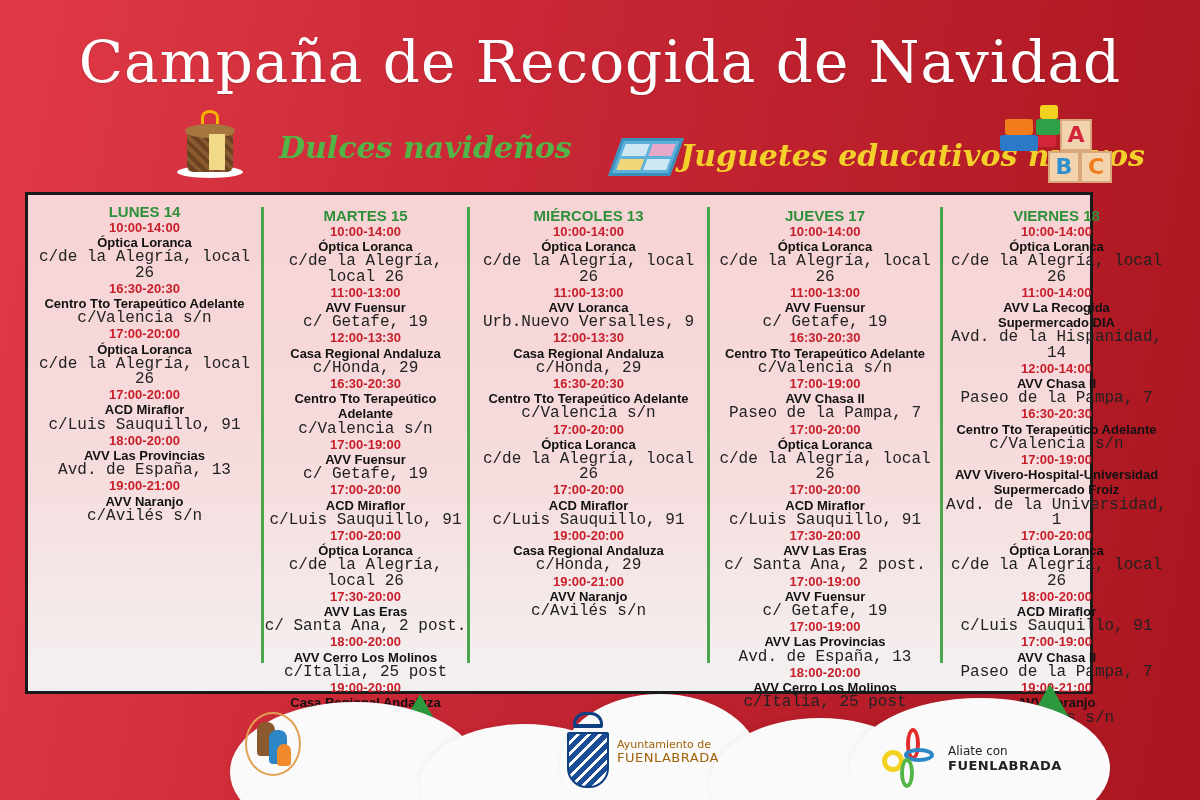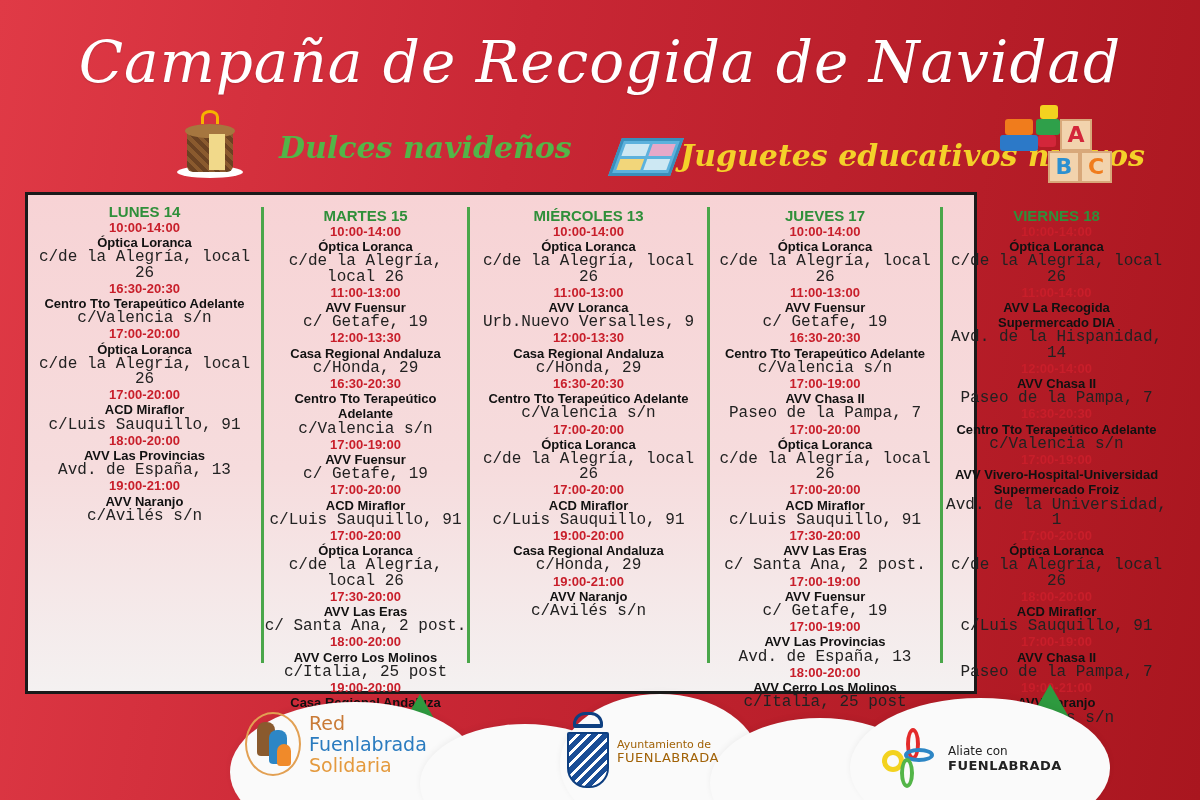--- a/index.html
+++ b/index.html
@@ -4,21 +4,21 @@
 <style>
   * { box-sizing: border-box; margin: 0; padding: 0; }
   html, body { width: 1200px; height: 800px; overflow: hidden; }
   body {
     position: relative;
     font-family: "Liberation Sans", "DejaVu Sans", sans-serif;
     background: linear-gradient(100deg, #e03a46 0%, #c92735 40%, #a9161f 100%);
   }
   .title {
     position: absolute; left: 0; top: 28px; width: 1200px; text-align: center;
-    color: #ffffff; font-family: "DejaVu Serif", serif; font-style: italic;
+    color: #ffffff; font-family: "DejaVu Serif", serif; 
     font-size: 58px; letter-spacing: 1px; font-weight: normal;
     text-shadow: 0 1px 2px rgba(0,0,0,0.15);
   }
   .subtitle {
     position: absolute; font-family: "DejaVu Serif", serif; font-style: italic;
     font-weight: bold; font-size: 30px;
   }
   .sub-left { left: 250px; top: 130px; color: #53b548; margin-left: 29px; }
   .sub-right { left: 680px; top: 138px; color: #f4d12a; }
 
@@ -41,21 +41,21 @@
   .lego.l3 { left: 40px; top: 0; width: 18px; height: 14px; background: #f3d21f; }
   .lego.l4 { left: 36px; top: 14px; width: 24px; height: 16px; background: #2fa04a; }
   .lego.l5 { left: 38px; top: 30px; width: 18px; height: 12px; background: #d3263a; }
   .abc { position: absolute; width: 32px; height: 32px; background: #f2d3ad; border: 2px solid #d8a87a; font-weight: bold; font-size: 22px; text-align: center; line-height: 28px; font-family: "DejaVu Sans", sans-serif; }
   .abc.a { left: 60px; top: 14px; color: #d3263a; }
   .abc.b { left: 48px; top: 46px; color: #2c90d0; }
   .abc.c { left: 80px; top: 46px; color: #f07c1c; }
 
   
   .panel {
-    position: absolute; left: 25px; top: 192px; width: 952px; height: 502px;
+    position: absolute; left: 25px; top: 192px; width: 1068px; height: 502px;
     border: 3px solid #1a1a1a; background: #f8d8d9;
     background: linear-gradient(180deg, #f7d3d5 0%, #f6dcdd 55%, #f4f1f1 100%);
     display: flex; padding-top: 8px;
   }
   .col { flex: 0 0 auto; display: flex; flex-direction: column; align-items: center; text-align: center; position: relative; }
   .col + .col { border-left: 3px solid #4aa64a; }
   .col.c1 { width: 233px; } .col.c2 { width: 206px; } .col.c3 { width: 240px; } .col.c4 { width: 233px; } .col.c5 { width: 230px; }
   .col { border-color: #4aa64a; }
   .col.c2, .col.c3, .col.c4, .col.c5 { margin-top: 4px; height: 456px; }
   .day { color: #2f8f3a; font-weight: bold; font-size: 15px; line-height: 17px; }
@@ -374,25 +374,20 @@
   <div class="cloud" style="left:480px;top:24px;width:220px;height:130px;"></div>
   <div class="cloud" style="left:620px;top:4px;width:260px;height:140px;"></div>
 </div>
 
 <div class="logo logo-red">
   <div class="hands">
       <i class="h1"></i>
       <i class="h2"></i>
       <i class="h3"></i>
     </div>
-  <div class="red-text">
-    <div class="r1">Red</div>
-    <div class="r2">Fuenlabrada</div>
-    <div class="r3">Solidaria</div>
-  </div>
 </div>
 
 <div class="logo logo-ayto">
   <div class="shield">
       <div class="crown"></div>
       <div class="body"></div>
     </div>
   <div class="ayto-text">
     <div class="a1">Ayuntamiento de</div>
     <div class="a2">FUENLABRADA</div>

